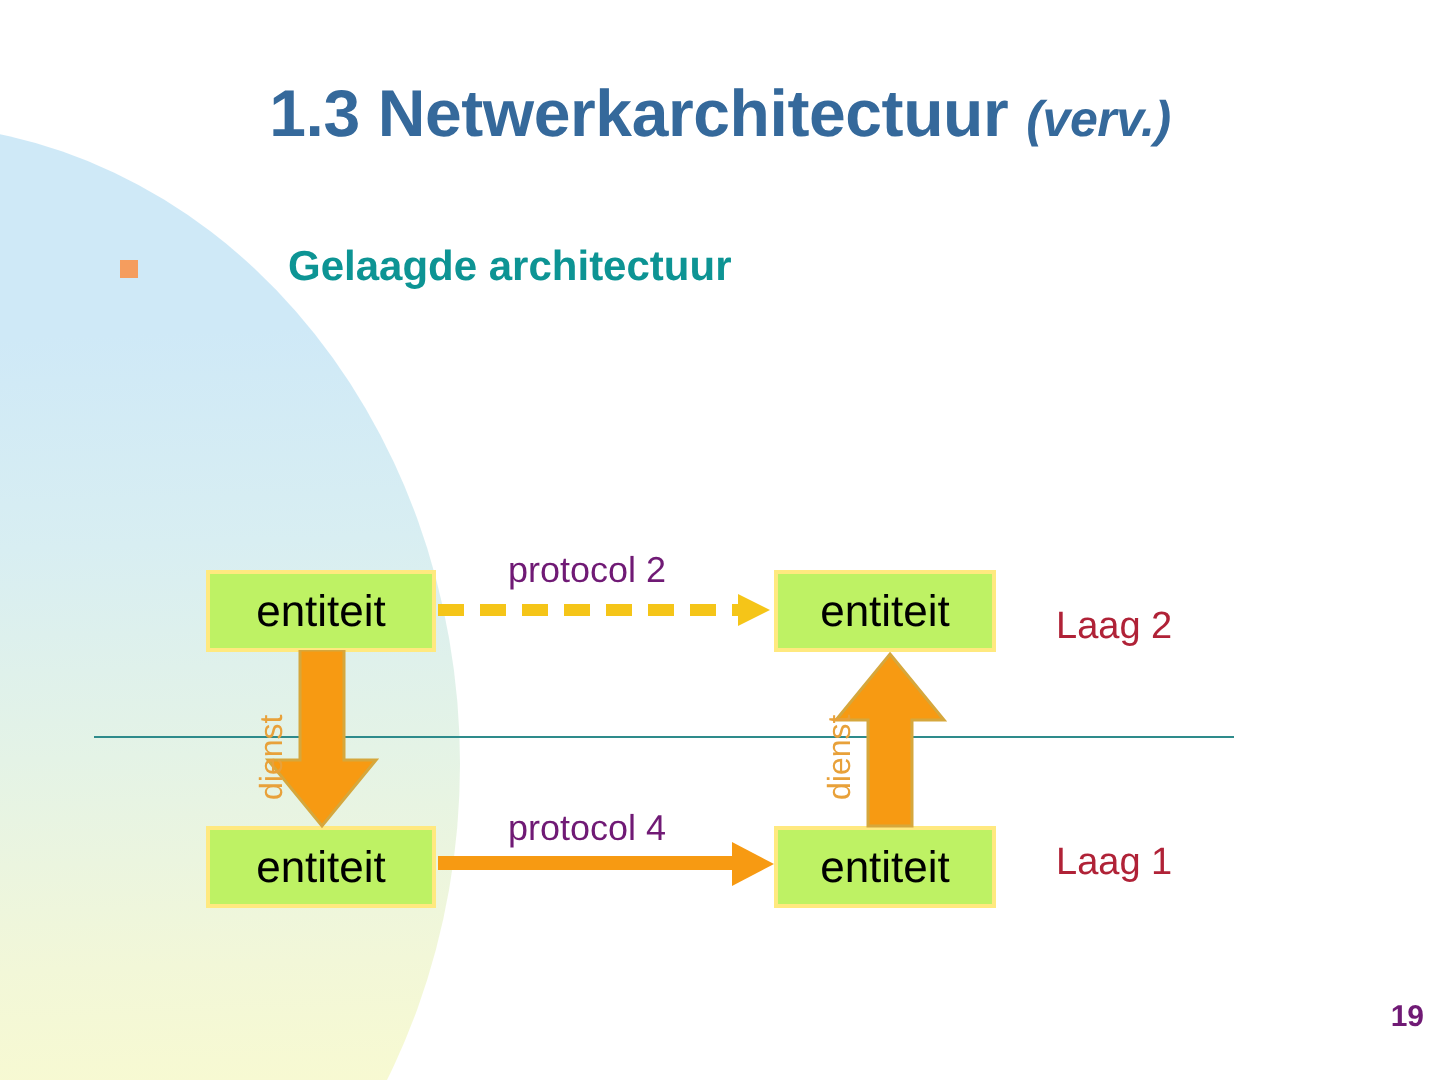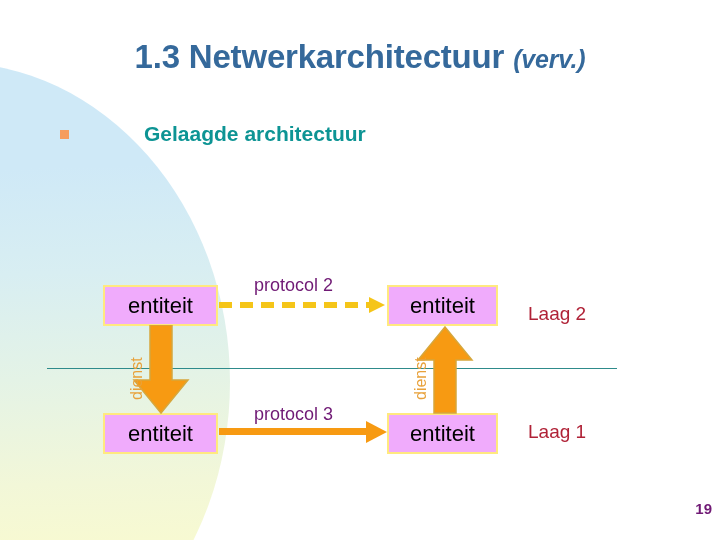--- a/index.html
+++ b/index.html
@@ -81,21 +81,21 @@
   
   #diagram {
     position: absolute;
     left: 0;
     top: 0;
     width: 720px;
     height: 540px;
   }
   .ent-box {
     position: absolute;
-    background: #f0abfc;
+    background: #bef264;
     border: 2px solid #ffe97f;
     box-sizing: border-box;
     color: #000000;
     font-size: 22px;
     display: flex;
     align-items: center;
     justify-content: center;
     white-space: nowrap;
   }
   #ent-tl { left: 103px; top: 285px; width: 115px; height: 41px; }
@@ -230,21 +230,21 @@
 
     <div class="dienst-label" id="dienst-left">dienst</div>
     <div class="dienst-label" id="dienst-right">dienst</div>
 
     <div id="proto2-line"></div>
     <div id="proto2-head"></div>
     <div class="proto-label" id="proto2-label">protocol 2</div>
 
     <div id="proto1-line"></div>
     <div id="proto1-head"></div>
-    <div class="proto-label" id="proto1-label">protocol 3</div>
+    <div class="proto-label" id="proto1-label">protocol 4</div>
 
     <div class="laag-label" id="laag2">Laag 2</div>
     <div class="laag-label" id="laag1">Laag 1</div>
   </div>
 
   <div id="page-number">19</div>
 
 </div>
 
 </body></html>

